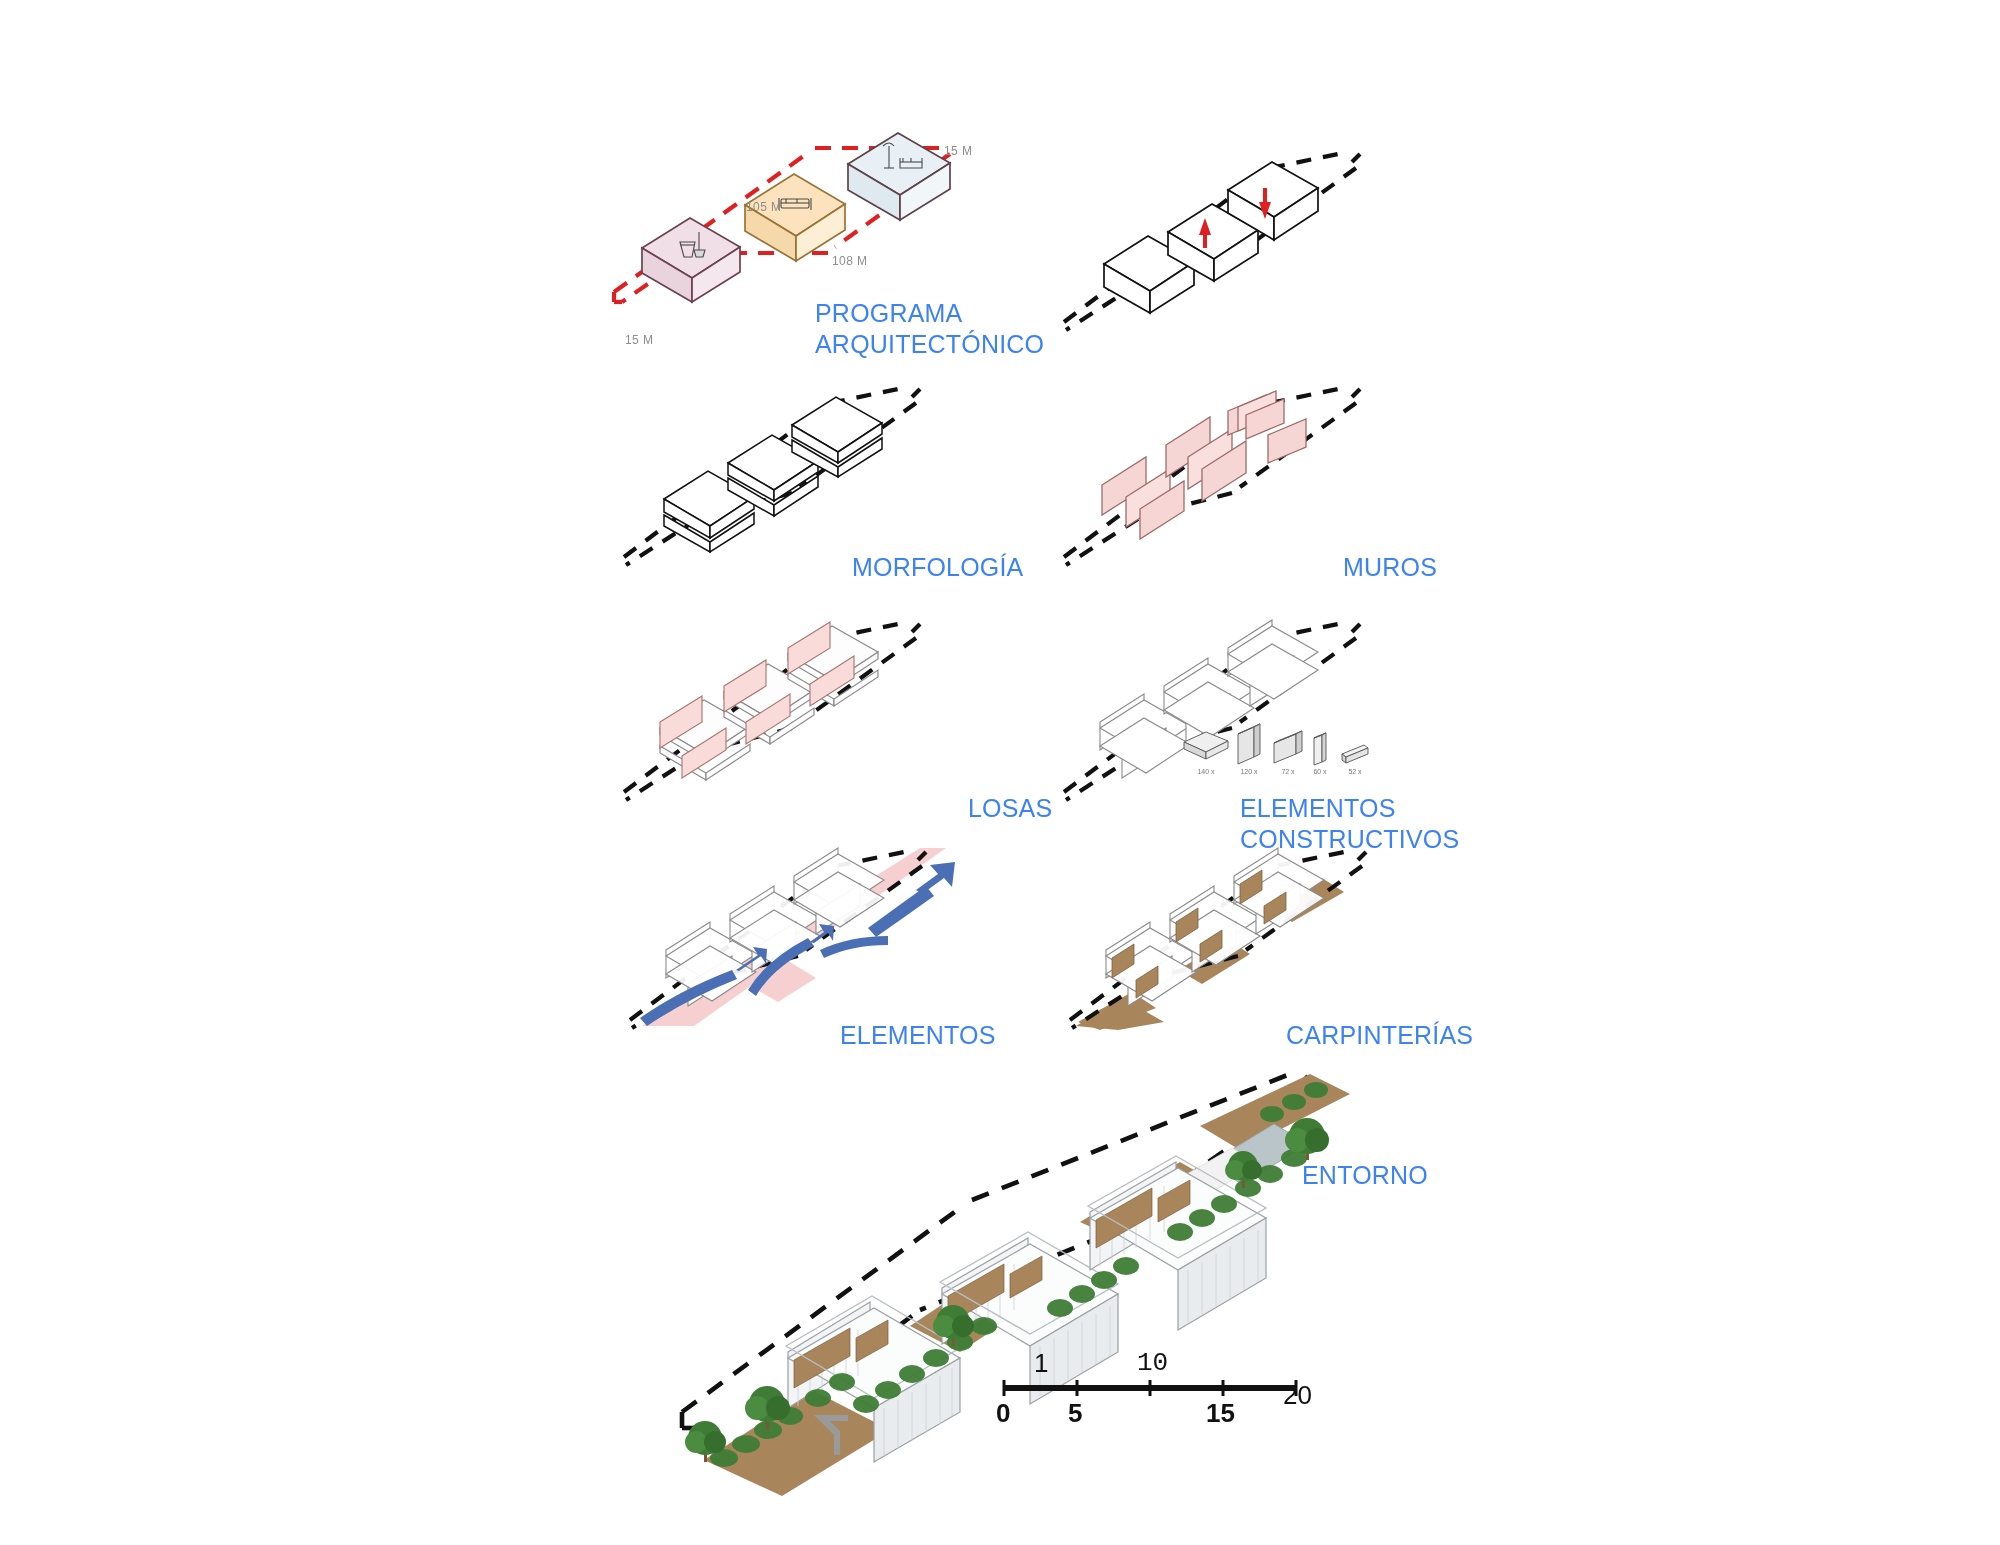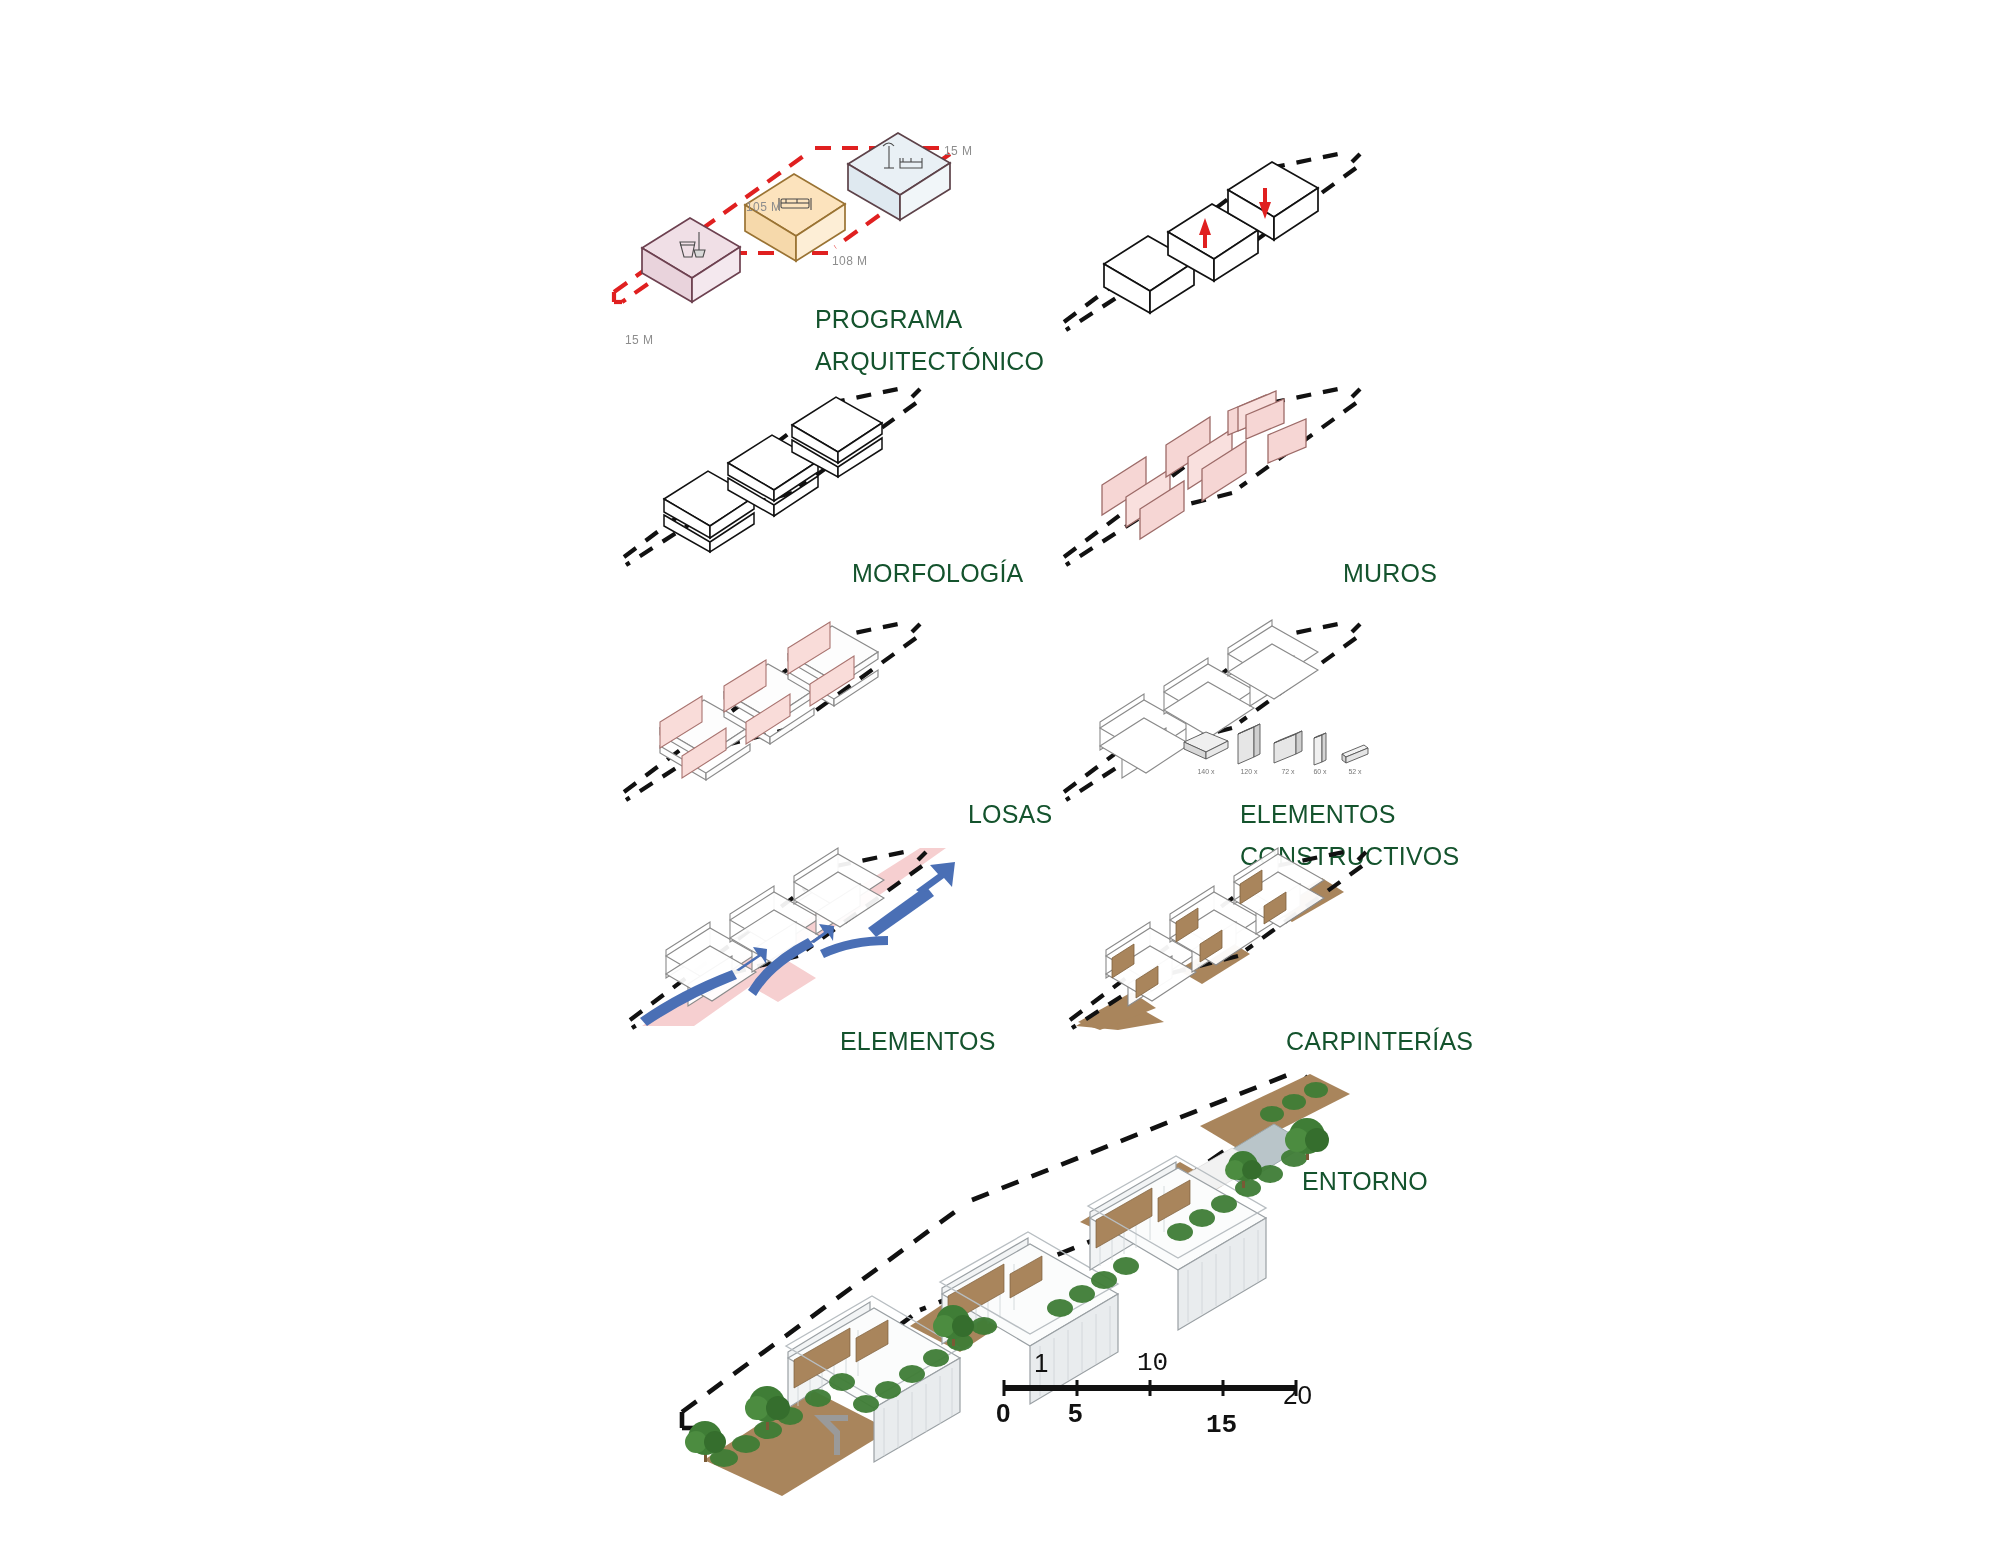--- a/index.html
+++ b/index.html
@@ -22,22 +22,22 @@
     height: 1545px;
     background: #ffffff;
   }
   .panel {
     position: absolute;
   }
   .panel-label {
     position: absolute;
     font-family: "Liberation Sans", sans-serif;
     font-size: 25px;
-    line-height: 42px;
-    color: #14532d;
+    line-height: 31px;
+    color: #3b82f6;
     letter-spacing: 0.2px;
     white-space: pre-line;
     font-weight: 400;
   }
   .dim-label {
     position: absolute;
     font-family: "Liberation Sans", sans-serif;
     font-size: 12px;
     color: #8d8d8d;
     letter-spacing: 0.4px;
@@ -592,16 +592,16 @@
       <line x1="77" y1="10" x2="77" y2="26" stroke="#111111" stroke-width="3"></line>
       <line x1="150" y1="10" x2="150" y2="26" stroke="#111111" stroke-width="3"></line>
       <line x1="223" y1="10" x2="223" y2="26" stroke="#111111" stroke-width="3"></line>
       <line x1="296" y1="10" x2="296" y2="26" stroke="#111111" stroke-width="3"></line>
     </svg>
     <div class="scale-num top" style="left:34px; top:-22px;">1</div>
     <div class="scale-num top" style="left:137px; top:-22px;font-family:Liberation Mono, monospace;">10</div>
     <div class="scale-num top" style="left:283px; top:-22px;margin-top:32px;">20</div>
     <div class="scale-num" style="left:-4px; top:28px;">0</div>
     <div class="scale-num" style="left:68px; top:28px;">5</div>
-    <div class="scale-num" style="left:206px; top:40px;font-family:Liberation Mono, monospace;">15</div>
+    <div class="scale-num" style="left:206px; top:28px;">15</div>
   </div>
 
 </div>
 
 </body></html>

